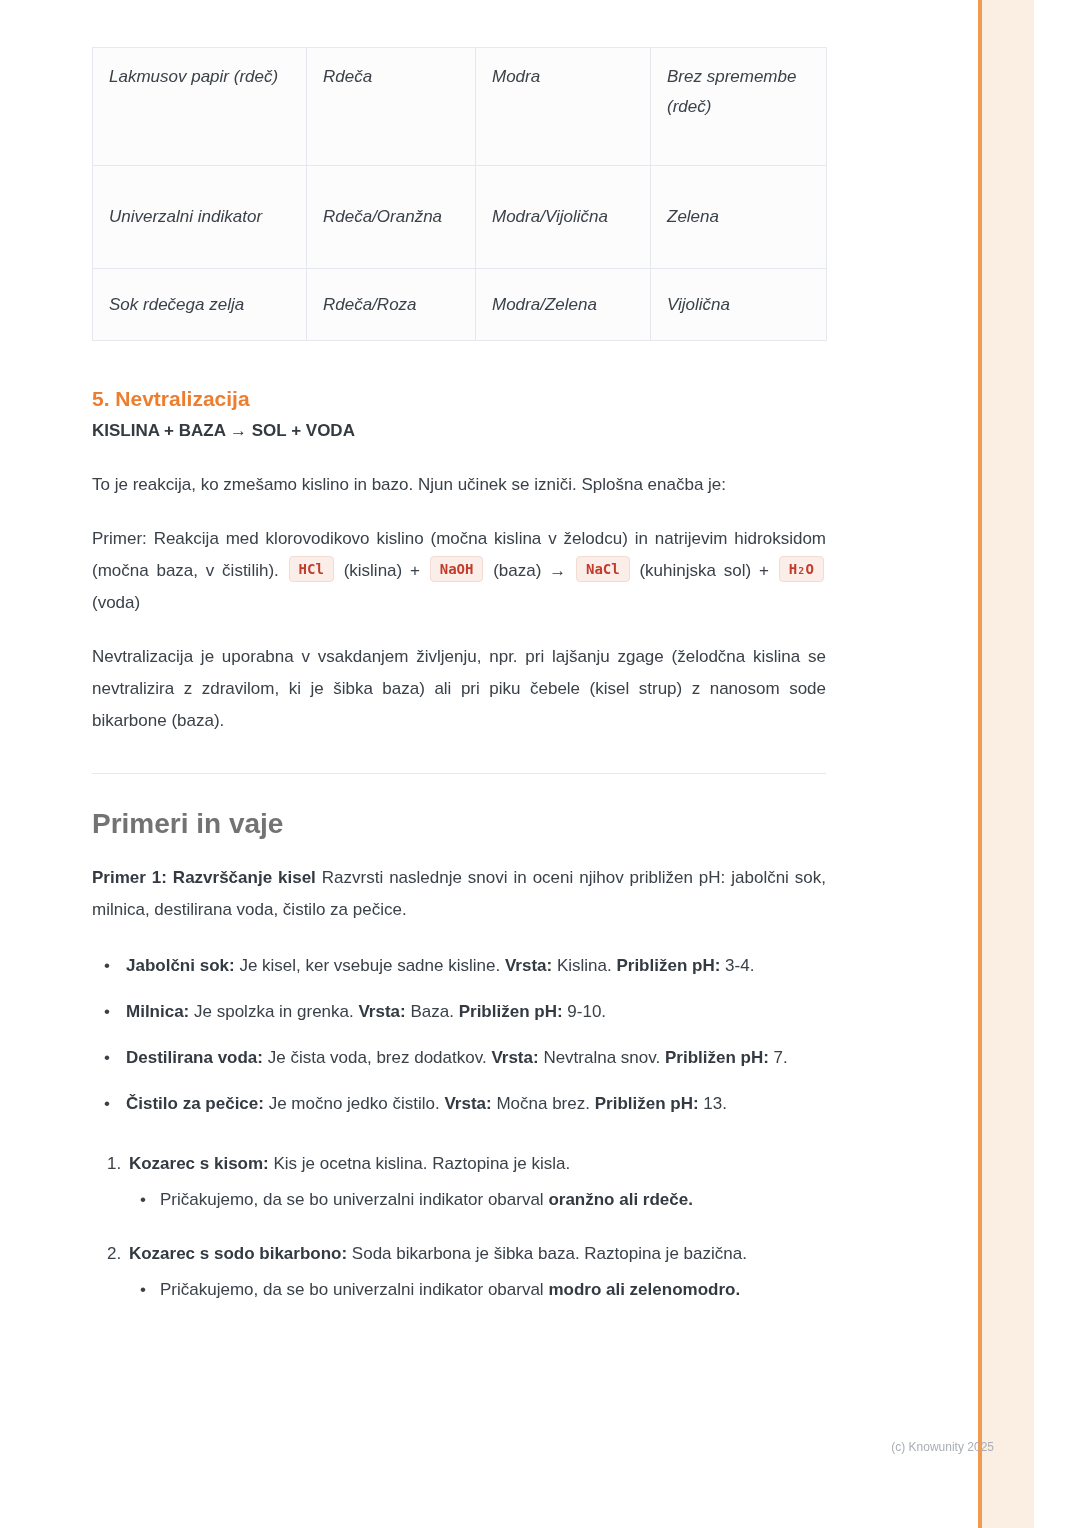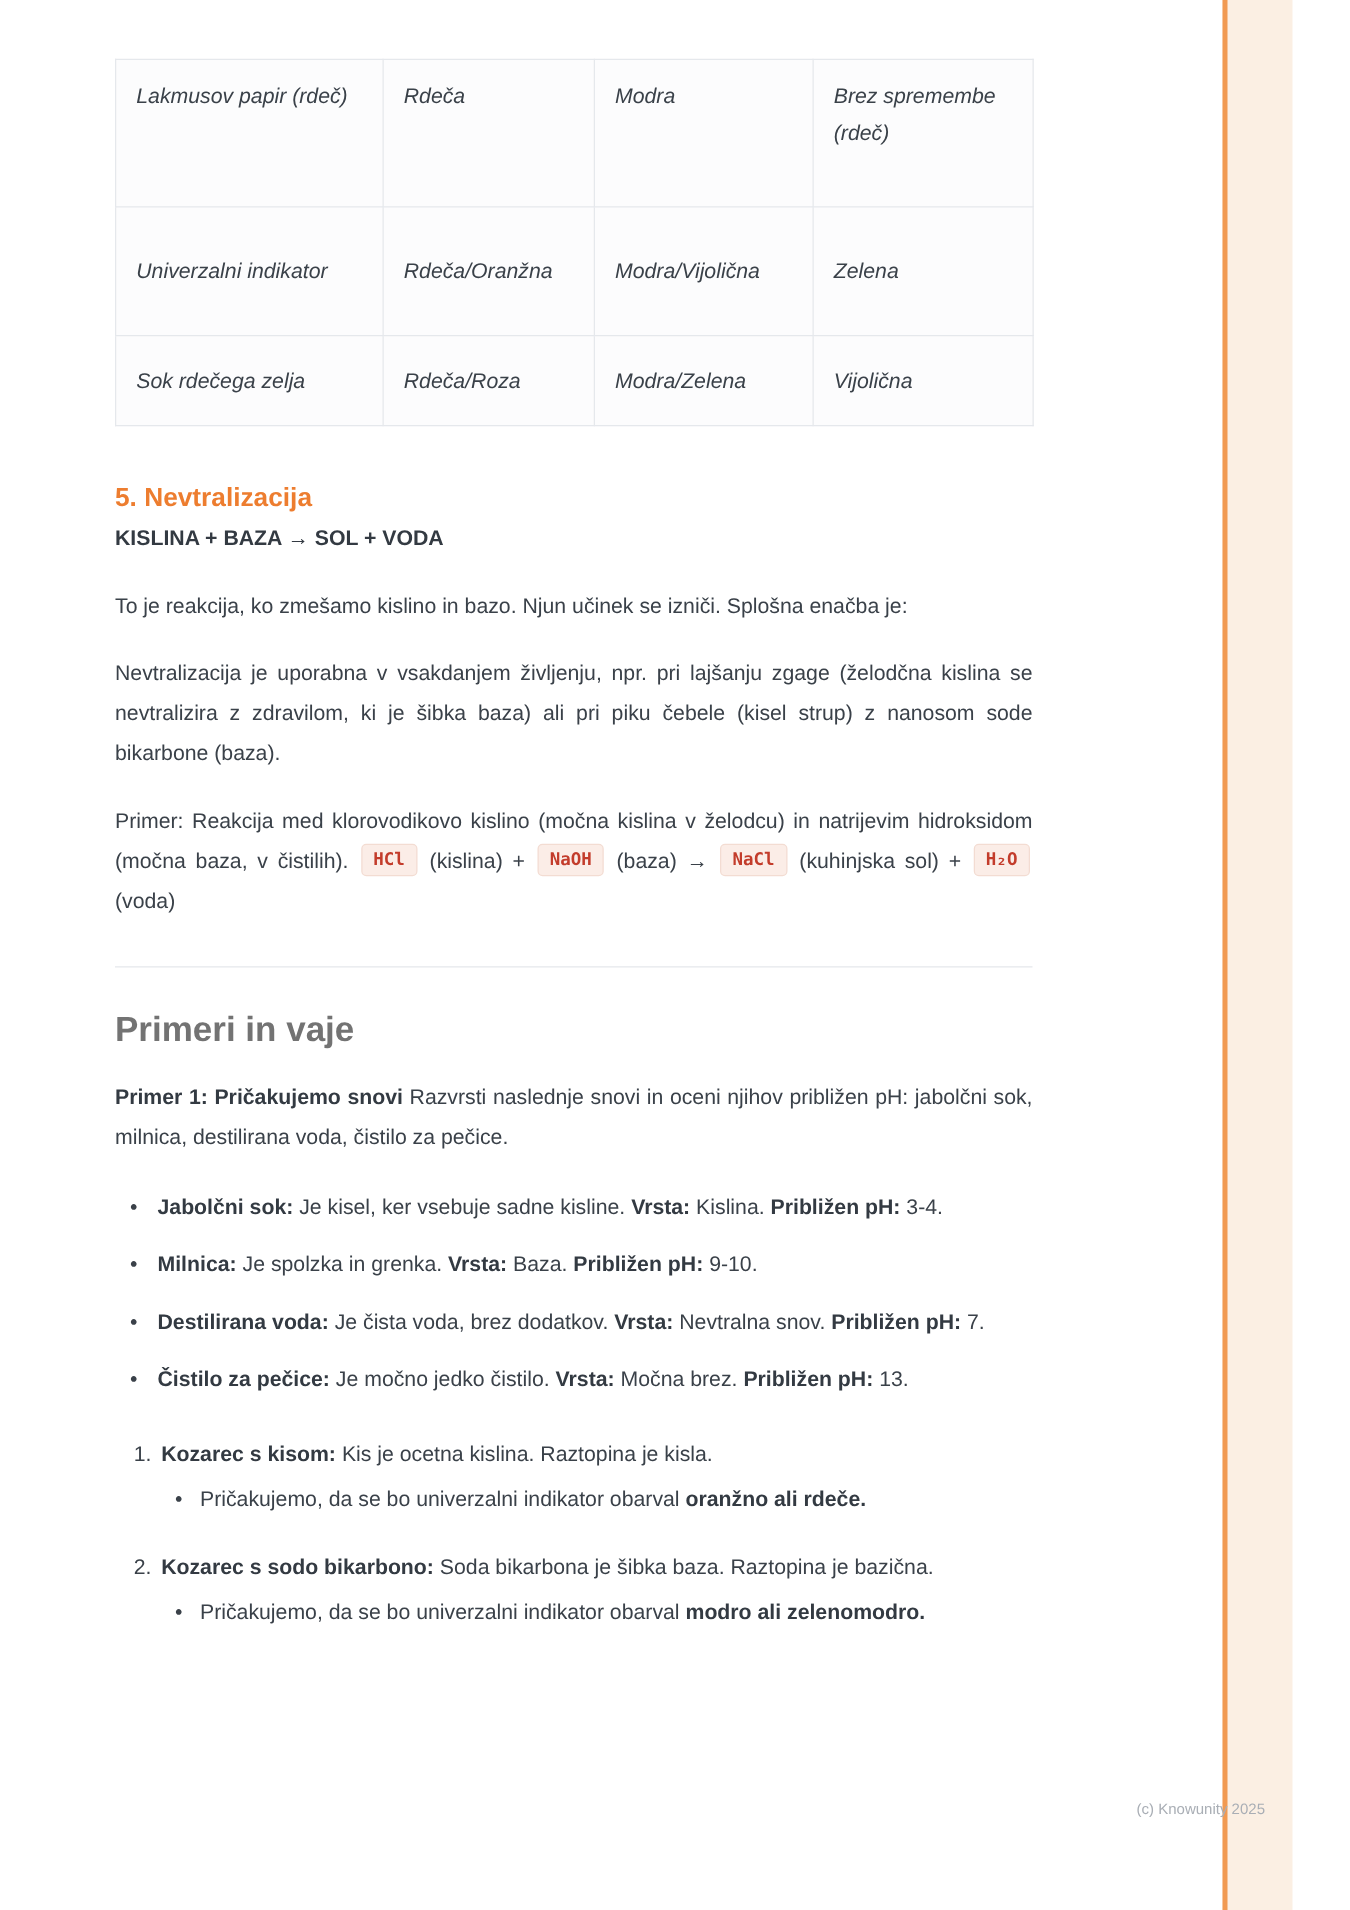--- a/index.html
+++ b/index.html
@@ -48,21 +48,21 @@
   }
   .blist li::before { content:"\2022"; position:absolute; left:12px; top:0; color:#3A4149; }
 
   .nlist { list-style:none; margin:28px 0 0; padding:0; }
   .nlist li { margin-bottom:22px; }
   .nline { padding-left:15px; font-size:17px; line-height:32px; }
   .nnum { margin-right:3px; }
   .sub { position:relative; padding-left:68px; font-size:17px; line-height:32px; margin-top:4px; }
   .sub::before { content:"\2022"; position:absolute; left:48px; color:#3A4149; }
 
-  .footer { position:absolute; right:68px; top:1440px; font-size:12px; color:#A9AEB5; z-index:2; }
+  .footer { position:absolute; right:86px; top:1440px; font-size:12px; color:#A9AEB5; z-index:2; }
 </style>
 </head>
 <body>
 
 <div class="page">
   <div class="side-strip"></div>
 
   <div class="content">
 
     <table class="itable">
@@ -92,40 +92,40 @@
           <td><span>Vijolična</span></td>
         </tr>
       </tbody>
     </table>
 
     <h3 class="h-sec">5. Nevtralizacija</h3>
 
     <p class="body eq">KISLINA + BAZA → SOL + VODA</p>
     <p class="body">To je reakcija, ko zmešamo kislino in bazo. Njun učinek se izniči. Splošna enačba je:</p>
 
-    <p class="body just">Nevtralizacija je uporabna v vsakdanjem življenju, npr. pri lajšanju zgage (želodčna kislina se nevtralizira z zdravilom, ki je šibka baza) ali pri piku čebele (kisel strup) z nanosom sode bikarbone (baza).</p>
-
     <p class="body just">
       <span>Primer: Reakcija med klorovodikovo kislino (močna kislina v želodcu) in natrijevim hidroksidom (močna baza, v čistilih).</span>
       <code class="chip">HCl</code>
       <span>(kislina) +</span>
       <code class="chip">NaOH</code>
       <span>(baza) →</span>
       <code class="chip">NaCl</code>
       <span>(kuhinjska sol) +</span>
       <code class="chip">H₂O</code>
       <span>(voda)</span>
     </p>
 
+    <p class="body just">Nevtralizacija je uporabna v vsakdanjem življenju, npr. pri lajšanju zgage (želodčna kislina se nevtralizira z zdravilom, ki je šibka baza) ali pri piku čebele (kisel strup) z nanosom sode bikarbone (baza).</p>
+
     <hr class="divider">
 
     <h2 class="h-main">Primeri in vaje</h2>
 
     <p class="body just">
-      <strong>Primer 1: Pričakujemo snovi</strong>
+      <strong>Primer 1: Razvrščanje kisel</strong>
       <span>Razvrsti naslednje snovi in oceni njihov približen pH: jabolčni sok, milnica, destilirana voda, čistilo za pečice.</span>
     </p>
 
     <ul class="blist">
       <li>
         <strong>Jabolčni sok:</strong>
         <span>Je kisel, ker vsebuje sadne kisline.</span>
         <strong>Vrsta:</strong>
         <span>Kislina.</span>
         <strong>Približen pH:</strong>

